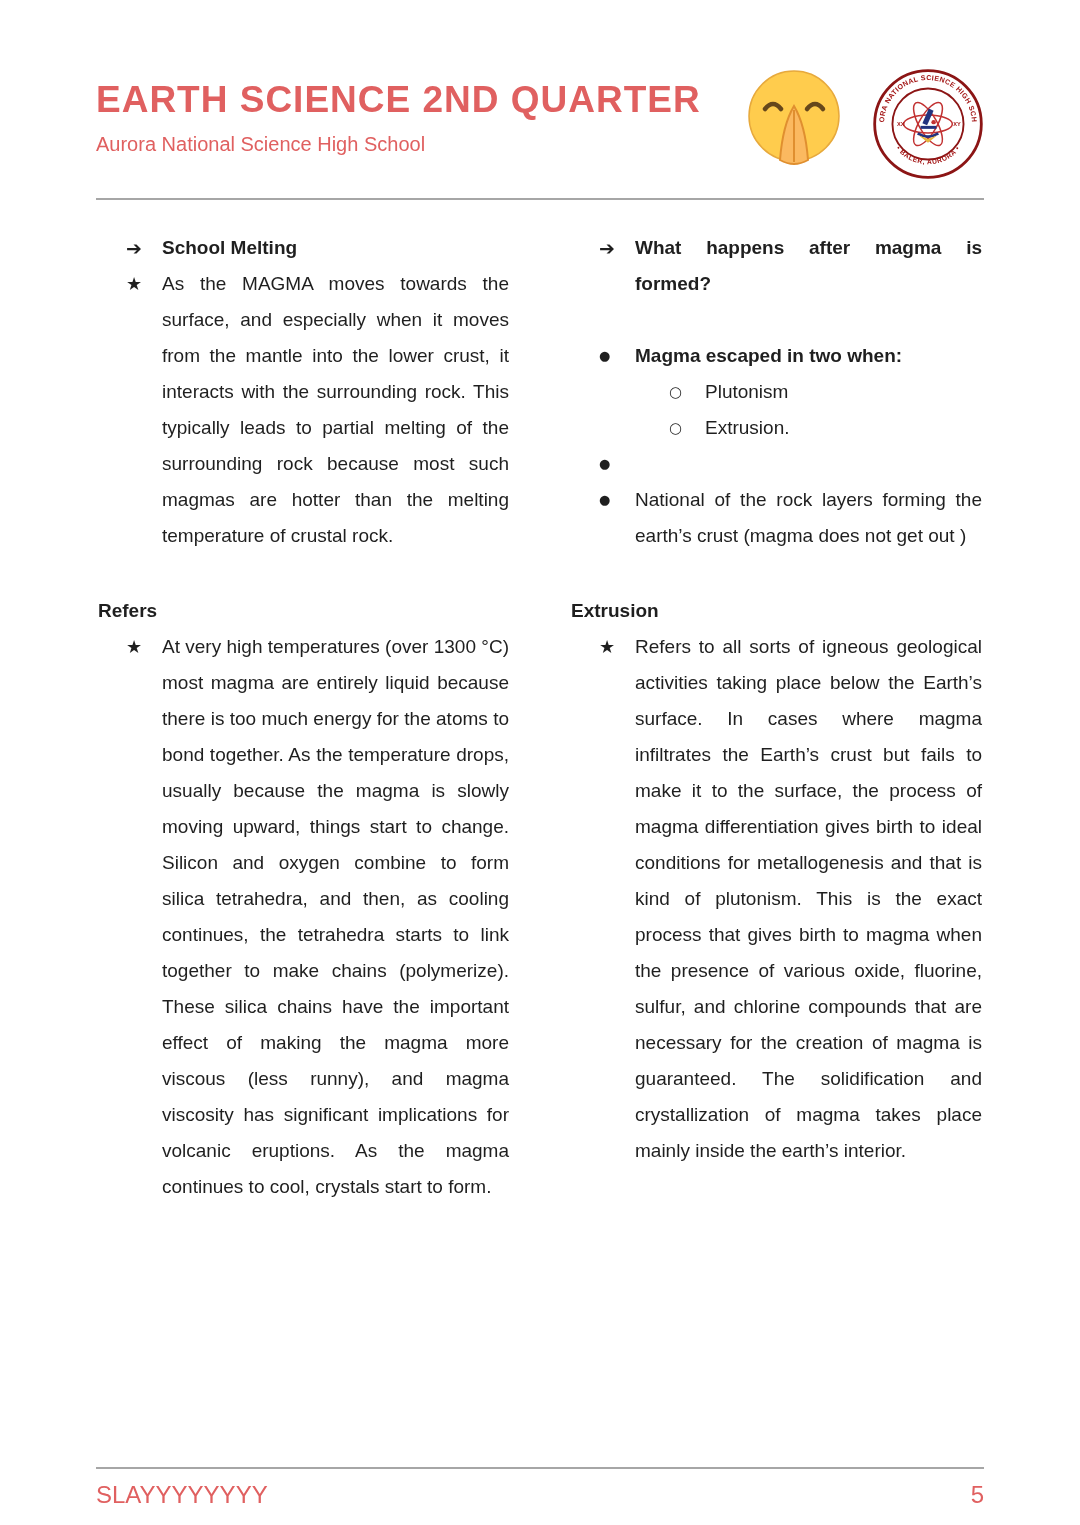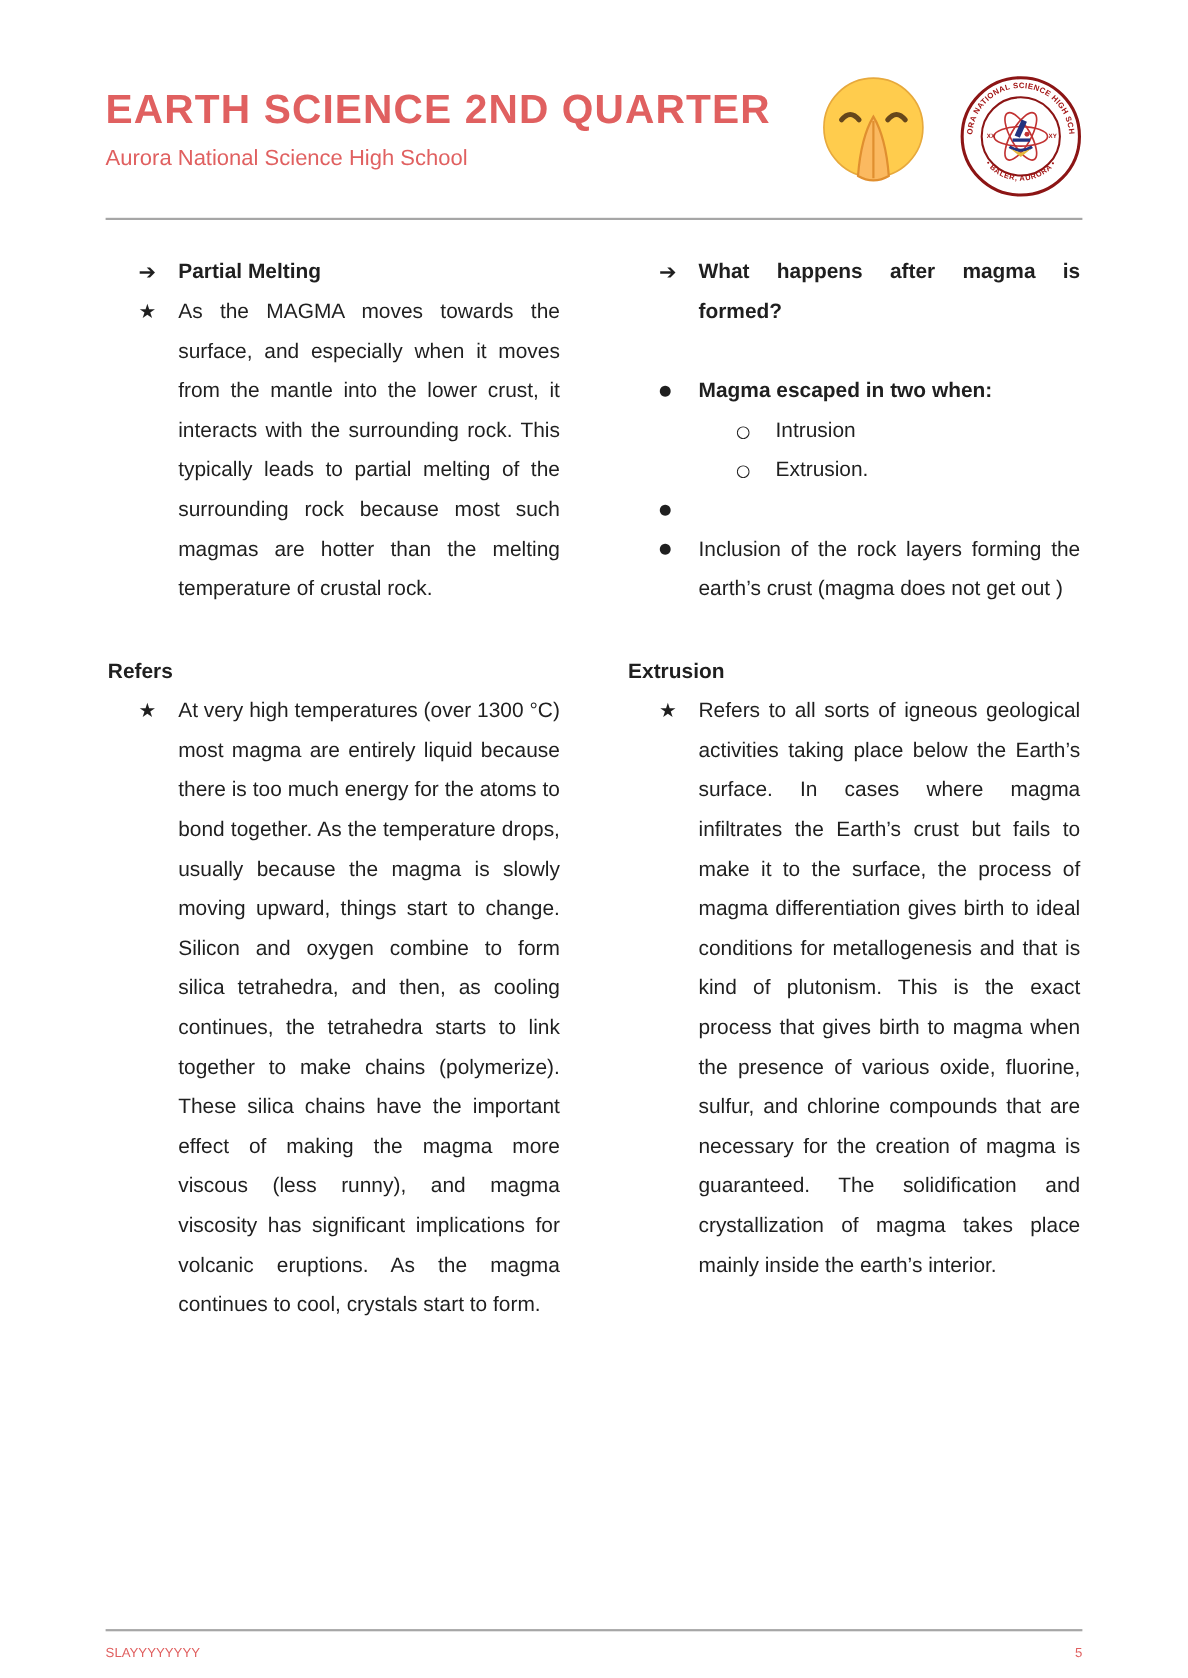--- a/index.html
+++ b/index.html
@@ -28,21 +28,21 @@
   .li .txt { flex:1; text-align:justify; }
   .m-arrow { font-weight:bold; }
   .m-star { font-size:18px; }
   .m-disc { font-size:13px; }
   .m-circle { font-size:15px; }
   .bold { font-weight:bold; }
   .heading { font-weight:bold; margin-top:39px; }
   .mt-blank { margin-top:36px; }
   .footer { position:absolute; left:40px; right:40px; bottom:32px; }
   .footer-line { border:none; border-top:2px solid var(--divider,#a6a6a6); margin-bottom:12px; }
-  .footer-row { display:flex; justify-content:space-between; align-items:flex-start; color:var(--accent,#e06060); font-size:12px; }
+  .footer-row { display:flex; justify-content:space-between; align-items:flex-start; color:var(--accent,#e06060); font-size:24px; }
   svg { display:block; width:100%; height:100%; }
 </style>
 </head>
 <body>
 
 <div class="page">
 
   <div class="header">
     <div class="header-text">
       <div class="doc-title">EARTH SCIENCE 2ND QUARTER</div>
@@ -91,21 +91,21 @@
     </div>
   </div>
 
   <hr class="divider">
 
   <div class="content">
 
     <div class="col">
       <div class="li">
         <span class="marker m-arrow">➔</span>
-        <div class="txt bold">Partial Melting</div>
+        <div class="txt bold">School Melting</div>
       </div>
       <div class="li">
         <span class="marker m-star">★</span>
         <div class="txt">As the MAGMA moves towards the surface, and especially when it moves from the mantle into the lower crust, it interacts with the surrounding rock. This typically leads to partial melting of the surrounding rock because most such magmas are hotter than the melting temperature of crustal rock.</div>
       </div>
 
       <div class="heading">Refers</div>
       <div class="li">
         <span class="marker m-star">★</span>
         <div class="txt">At very high temperatures (over 1300 °C) most magma are entirely liquid because there is too much energy for the atoms to bond together. As the temperature drops, usually because the magma is slowly moving upward, things start to change. Silicon and oxygen combine to form silica tetrahedra, and then, as cooling continues, the tetrahedra starts to link together to make chains (polymerize). These silica chains have the important effect of making the magma more viscous (less runny), and magma viscosity has significant implications for volcanic eruptions. As the magma continues to cool, crystals start to form.</div>
@@ -117,32 +117,32 @@
         <span class="marker m-arrow">➔</span>
         <div class="txt bold">What happens after magma is formed?</div>
       </div>
 
       <div class="li mt-blank">
         <span class="marker m-disc">●</span>
         <div class="txt bold">Magma escaped in two when:</div>
       </div>
       <div class="li sub">
         <span class="marker m-circle">○</span>
-        <div class="txt">Intrusion</div>
+        <div class="txt">Plutonism</div>
       </div>
       <div class="li sub">
         <span class="marker m-circle">○</span>
         <div class="txt">Extrusion.</div>
       </div>
       <div class="li">
         <span class="marker m-disc">●</span>
       </div>
       <div class="li">
         <span class="marker m-disc">●</span>
-        <div class="txt">Inclusion of the rock layers forming the earth’s crust (magma does not get out )</div>
+        <div class="txt">National of the rock layers forming the earth’s crust (magma does not get out )</div>
       </div>
 
       <div class="heading">Extrusion</div>
       <div class="li">
         <span class="marker m-star">★</span>
         <div class="txt">Refers to all sorts of igneous geological activities taking place below the Earth’s surface. In cases where magma infiltrates the Earth’s crust but fails to make it to the surface, the process of magma differentiation gives birth to ideal conditions for metallogenesis and that is kind of plutonism. This is the exact process that gives birth to magma when the presence of various oxide, fluorine, sulfur, and chlorine compounds that are necessary for the creation of magma is guaranteed. The solidification and crystallization of magma takes place mainly inside the earth’s interior.</div>
       </div>
     </div>
 
   </div>

